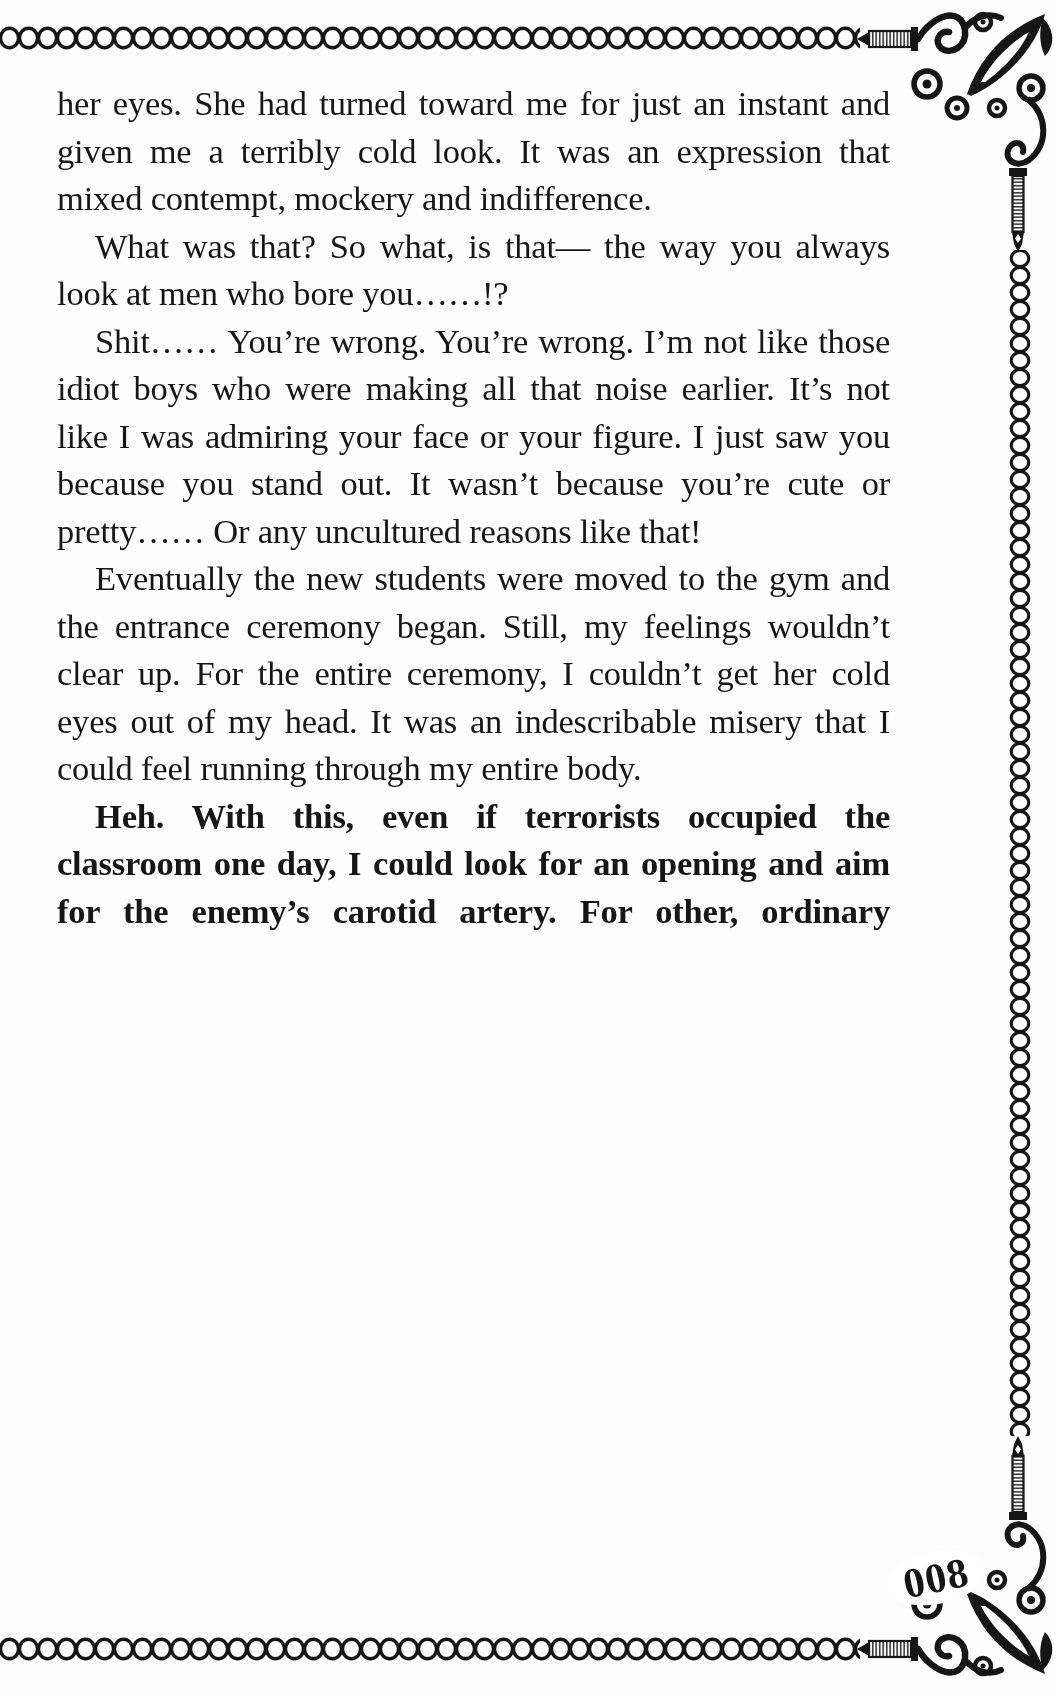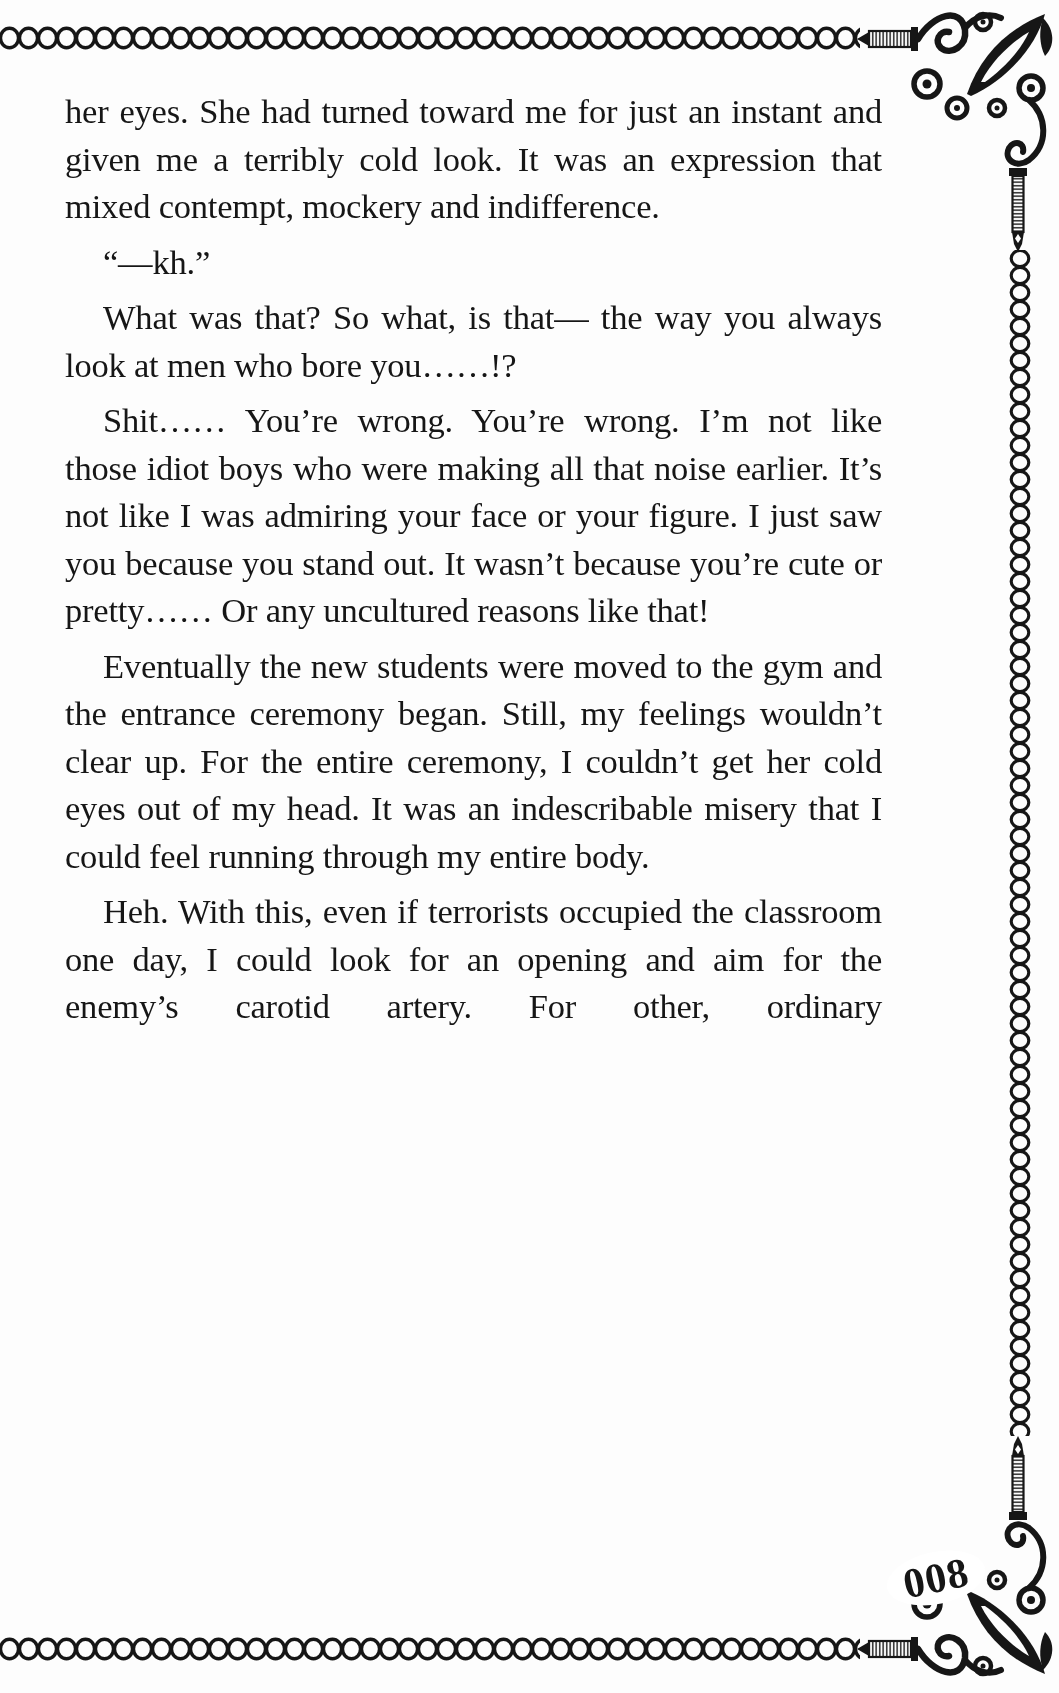--- a/index.html
+++ b/index.html
@@ -24,23 +24,23 @@
 
   
   .text-block {
     position: absolute;
     left: 57px; top: 80px; width: 833px;
     font-size: 34.5px;
     line-height: 47.5px;
     text-align: justify;
     letter-spacing: -0.2px;
   }
-  .text-block p { margin: 8px; padding: 0; text-indent: 38px; }
+  .text-block p { margin: 0; padding: 0; text-indent: 38px; }
   .text-block p.no-indent { text-indent: 0; }
-  .text-block p.continued { text-align-last: justify; }
+  .text-block p.continued { text-align-last: justify; font-weight: bold; }
 
   
   .page-number {
     position: absolute;
     left: 886px; top: 1552px;
     width: 100px; height: 52px;
     transform: rotate(-12deg);
     background: #ffffff;
     border-radius: 50%;
     font-size: 42px;
@@ -126,20 +126,19 @@
   </svg>
 
   <svg class="chain-bottom" width="860" height="24">
     <rect x="0" y="0" width="860" height="24" fill="url(#linkH)"></rect>
   </svg>
 
   <div class="page-number">008</div>
 
   <div class="text-block">
     <p class="no-indent">her eyes. She had turned toward me for just an instant and given me a terribly cold look. It was an expression that mixed contempt, mockery and indifference.</p>
-    <p>“—kh.”</p>
     <p>What was that? So what, is that— the way you always look at men who bore you……!?</p>
     <p>Shit…… You’re wrong. You’re wrong. I’m not like those idiot boys who were making all that noise earlier. It’s not like I was admiring your face or your figure. I just saw you because you stand out. It wasn’t because you’re cute or pretty…… Or any uncultured reasons like that!</p>
     <p>Eventually the new students were moved to the gym and the entrance ceremony began. Still, my feelings wouldn’t clear up. For the entire ceremony, I couldn’t get her cold eyes out of my head. It was an indescribable misery that I could feel running through my entire body.</p>
     <p class="continued">Heh. With this, even if terrorists occupied the classroom one day, I could look for an opening and aim for the enemy’s carotid artery. For other, ordinary</p>
   </div>
 
 </div>
 
 </body></html>

